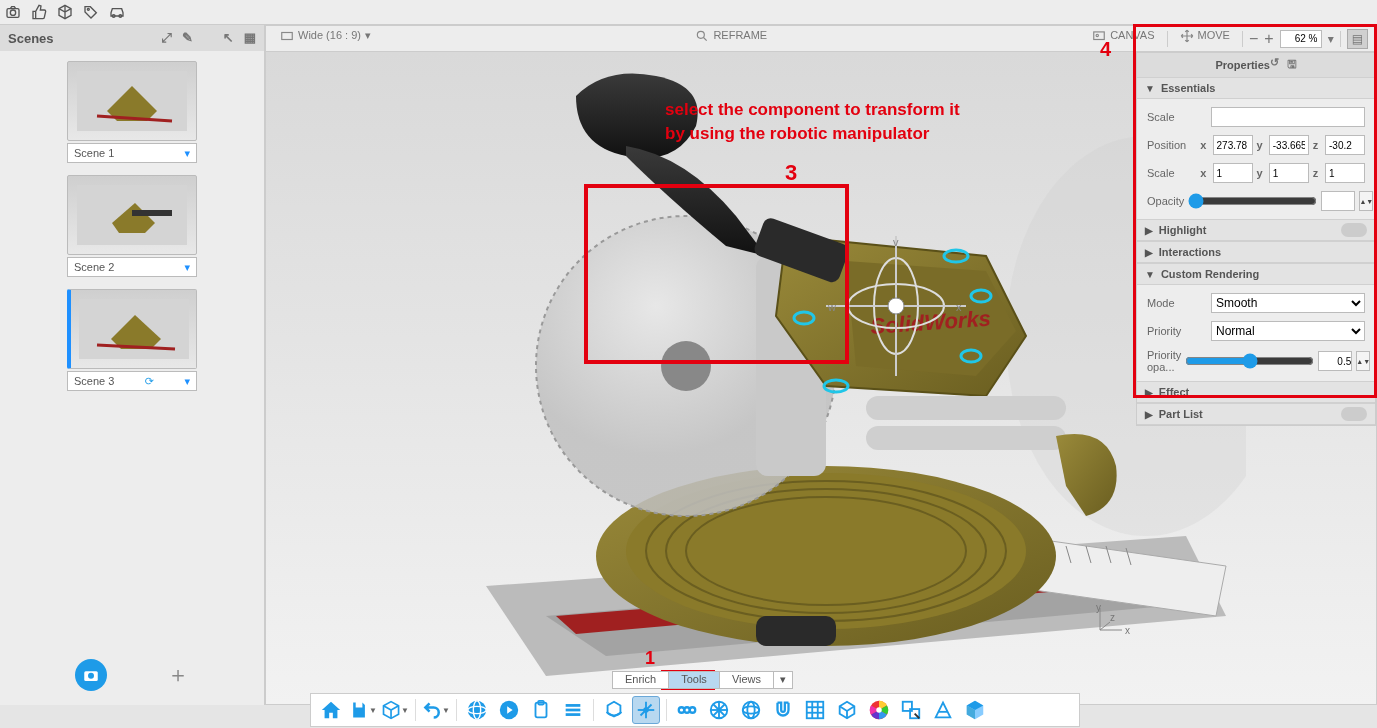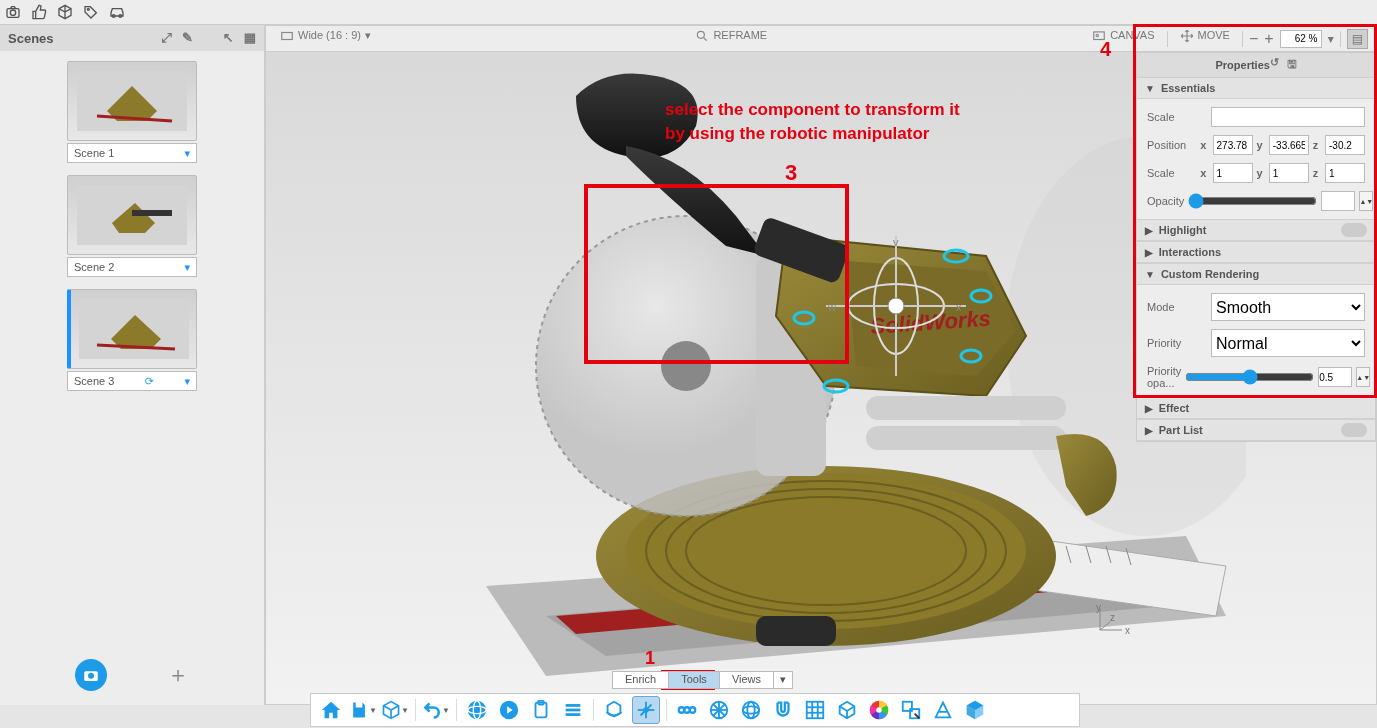--- a/index.html
+++ b/index.html
@@ -41,23 +41,23 @@
 .props-header { height:24px; background:#dcdcdc; display:flex; align-items:center; padding:0 8px; font-weight:bold; color:#555; justify-content:center;}
 .props-header .hicons { display:flex; gap:8px; color:#777;}
 .section-h { height:22px; background:#e3e3e3; display:flex; align-items:center; padding:0 8px; font-weight:bold; color:#555; border-top:1px solid #d0d0d0; border-bottom:1px solid #d0d0d0; cursor:pointer; gap:6px;}
 .section-h .arr { font-size:10px;}
 .section-body { padding:8px 10px; display:flex; flex-direction:column; gap:8px;}
 .row { display:flex; align-items:center; gap:4px;}
 .row label { width:60px; color:#666;}
 .row input[type=text] { height:20px; border:1px solid #bbb; background:#fff; font-size:10px; padding:0 3px;}
 .xyz input { width:40px;}
 .xyz .lbl { width:10px; font-weight:bold; color:#666;}
-.row select { flex:1; height:28px; border:1px solid #bbb; background:#fff; font-size:16px;}
+.row select { flex:1; height:20px; border:1px solid #bbb; background:#fff; font-size:12px;}
 .slider-row input[type=range] { flex:1; accent-color:#1e9be8;}
-.tinybox { width:34px; height:20px; border:1px solid #bbb; background:#fff; font-size:10px; text-align:left;}
+.tinybox { width:34px; height:20px; border:1px solid #bbb; background:#fff; font-size:10px; text-align:right;}
 .spinbox { width:14px; height:20px; border:1px solid #bbb; background:#f4f4f4; display:flex; flex-direction:column; font-size:7px; align-items:center; justify-content:center;}
 .toggle { width:26px; height:14px; border-radius:7px; background:#ccc; margin-left:auto;}
 .bottom-tabs { position:absolute; left:612px; top:671px; height:18px; display:flex; background:#fff; border:1px solid #bbb; font-size:11px;}
 .bottom-tabs .tab { padding:1px 12px 0; border-right:1px solid #bbb; color:#555; cursor:pointer;}
 .bottom-tabs .tab.active { background:#b8d8f0;}
 .toolbar { position:absolute; left:310px; top:693px; height:34px; width:770px; background:#fff; border:1px solid #ccc; display:flex; align-items:center; padding:0 6px; gap:4px;}
 .toolbar .tb { width:28px; height:28px; display:flex; align-items:center; justify-content:center; color:#1e9be8; font-size:18px; cursor:pointer; border-radius:3px;}
 .toolbar .tb.sel { background:#b8d8f0; border:1px solid #6aa8d8;}
 .toolbar .sep { width:1px; height:22px; background:#ddd; margin:0 2px;}
 .axis-gizmo { position:absolute; right:250px; bottom:70px; width:30px; height:30px; font-size:10px; color:#777;}

